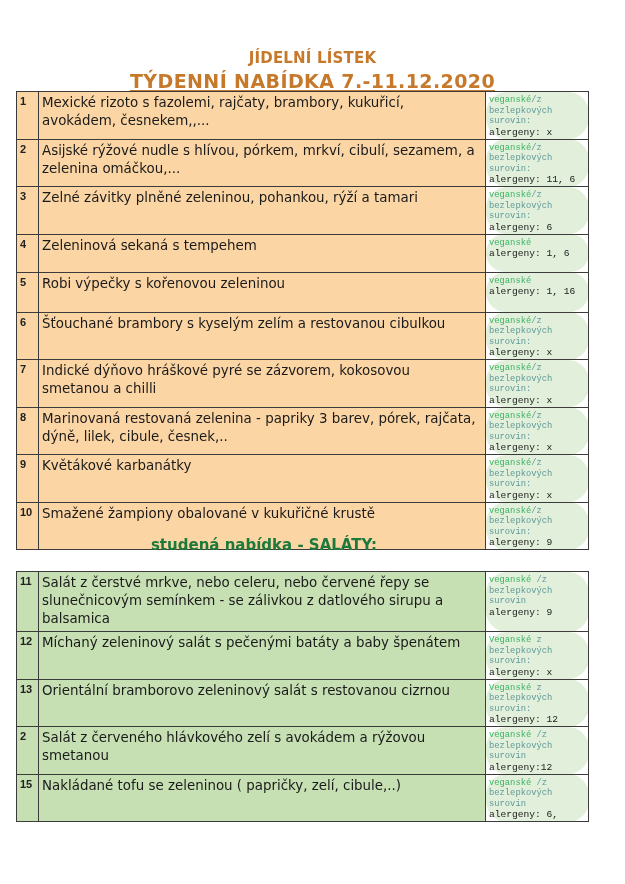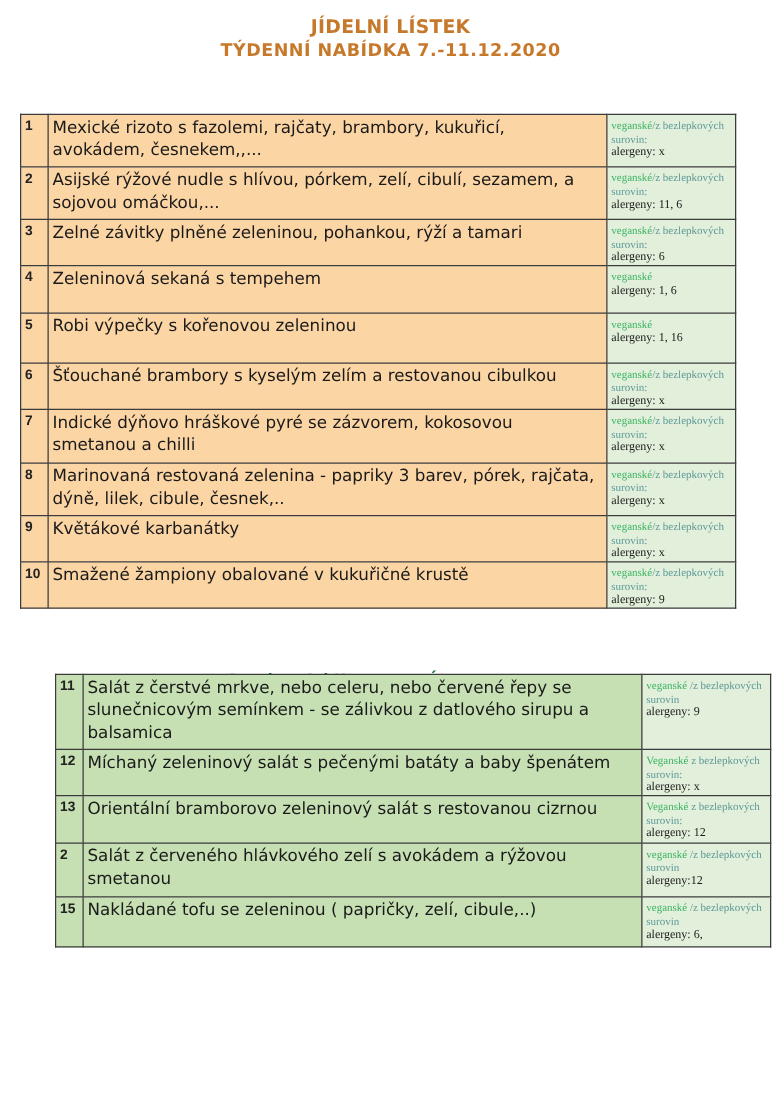--- a/index.html
+++ b/index.html
@@ -1,30 +1,30 @@
 <!DOCTYPE html>
 <html><head>
   <meta charset="utf-8">
   <style>
     html, body { margin: 0; padding: 0; background: #ffffff; }
     body { width: 625px; height: 884px; position: relative; overflow: hidden; font-family: "DejaVu Sans", sans-serif; }
-    .title { position: absolute; left: 0; width: 625px; text-align: center; color: #c7792b; font-weight: bold; font-family: "DejaVu Sans", sans-serif; }
+    .title { position: absolute; left: 0; width: 625px; text-align: center; color: #c7792b; font-weight: bold; font-family: "DejaVu Sans", sans-serif; margin-top: 37px; }
     .title1 { top: 12px; font-size: 15px; letter-spacing: 0.2px; }
-    .title2 { top: 33px; font-size: 14px; text-underline-offset: 2px; letter-spacing: 0.4px; }
+    .title2 { top: 33px; font-size: 19px; text-decoration: underline; text-underline-offset: 2px; letter-spacing: 0.4px; }
     .subtitle { position: absolute; left: 0; width: 528px; top: 536px; text-align: center; color: #1e7a3c; font-weight: bold; font-size: 15px; }
     table.menu { position: absolute; left: 16px; width: 572px; border-collapse: collapse; table-layout: fixed; }
     table.menu td { border: 1.2px solid #3b3b3b; vertical-align: top; padding: 0; }
     .t1 { top: 91px; }
-    .t2 { top: 539px; margin-left: 28px; }
+    .t2 { top: 571px; }
     .t1 td.num, .t1 td.dish { background: #fcd5a4; }
     .t2 td.num, .t2 td.dish { background: #c6e0b3; }
     td.info { background: #e2efda; }
     td.num { width: 22px; font-size: 11px; color: #222; padding: 3px 0 0 3px !important; font-family: "Liberation Sans", sans-serif; font-weight: bold; }
     td.dish { width: 444px; font-size: 13.4px; color: #1a1a1a; line-height: 18px; padding: 2px 4px 0 3px !important; font-family: "DejaVu Sans", sans-serif; }
-    td.info { font-family: Liberation Serif, serif; font-size: 8.8px; line-height: 10.5px; padding: 3px 3px 0 3px !important; }
+    td.info { font-family: Liberation Mono, monospace; font-size: 8.8px; line-height: 10.5px; padding: 3px 3px 0 3px !important; border-radius: 21px; }
     .veg { color: #3cb464; }
     .glu { color: #5e9a9a; }
     .alg { color: #1a1a1a; font-size: 9.6px; display: block; line-height: 12px; }
   </style>
 </head>
 <body>
 
 <div class="title title1">JÍDELNÍ LÍSTEK</div>
 <div class="title title2">TÝDENNÍ NABÍDKA 7.-11.12.2020</div>
 
@@ -39,21 +39,21 @@
     <td class="num">1</td>
     <td class="dish">Mexické rizoto s fazolemi, rajčaty, brambory, kukuřicí, avokádem, česnekem,,...</td>
     <td class="info">
       <span class="veg"> veganské</span><span class="glu">/z bezlepkových surovin:</span>
       <span class="alg">alergeny: x</span>
     </td>
   </tr>
 
   <tr style="height: 42px;">
     <td class="num">2</td>
-    <td class="dish">Asijské rýžové nudle s hlívou, pórkem, zelí, cibulí, sezamem, a sojovou omáčkou,...</td>
+    <td class="dish">Asijské rýžové nudle s hlívou, pórkem, mrkví, cibulí, sezamem, a zelenina omáčkou,...</td>
     <td class="info">
       <span class="veg">veganské</span><span class="glu">/z bezlepkových surovin:</span>
       <span class="alg">alergeny: 11, 6</span>
     </td>
   </tr>
 
   <tr style="height: 36px;">
     <td class="num">3</td>
     <td class="dish">Zelné závitky plněné zeleninou, pohankou, rýží a tamari</td>
     <td class="info">

